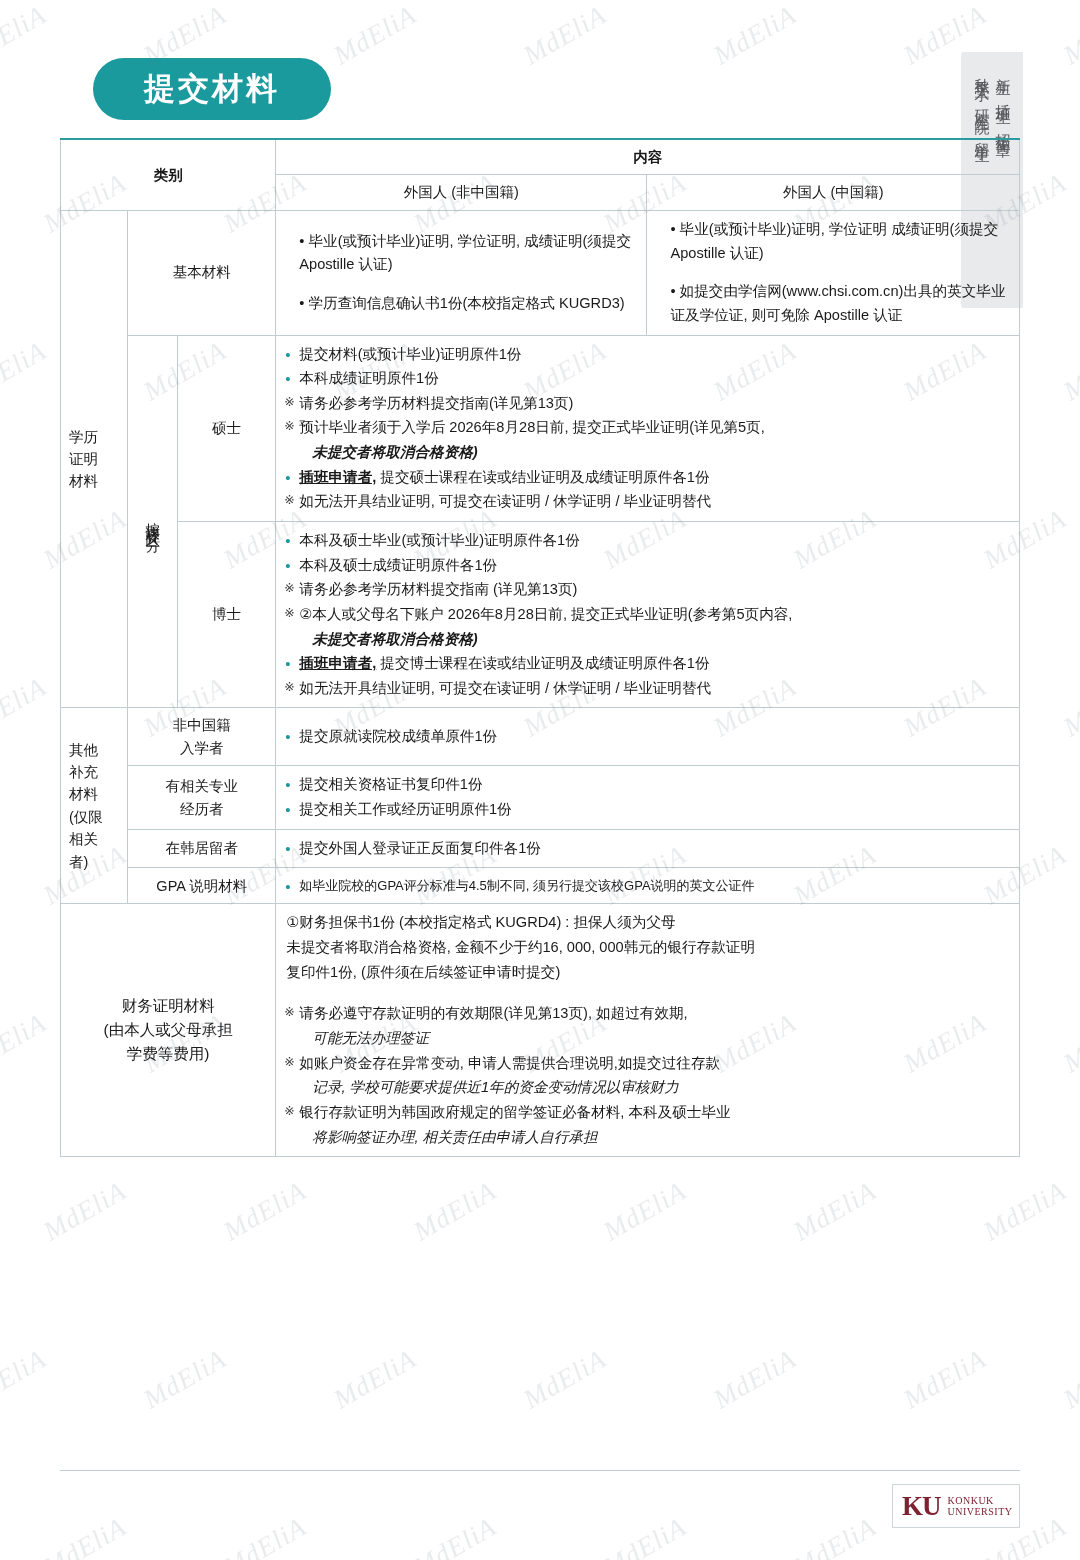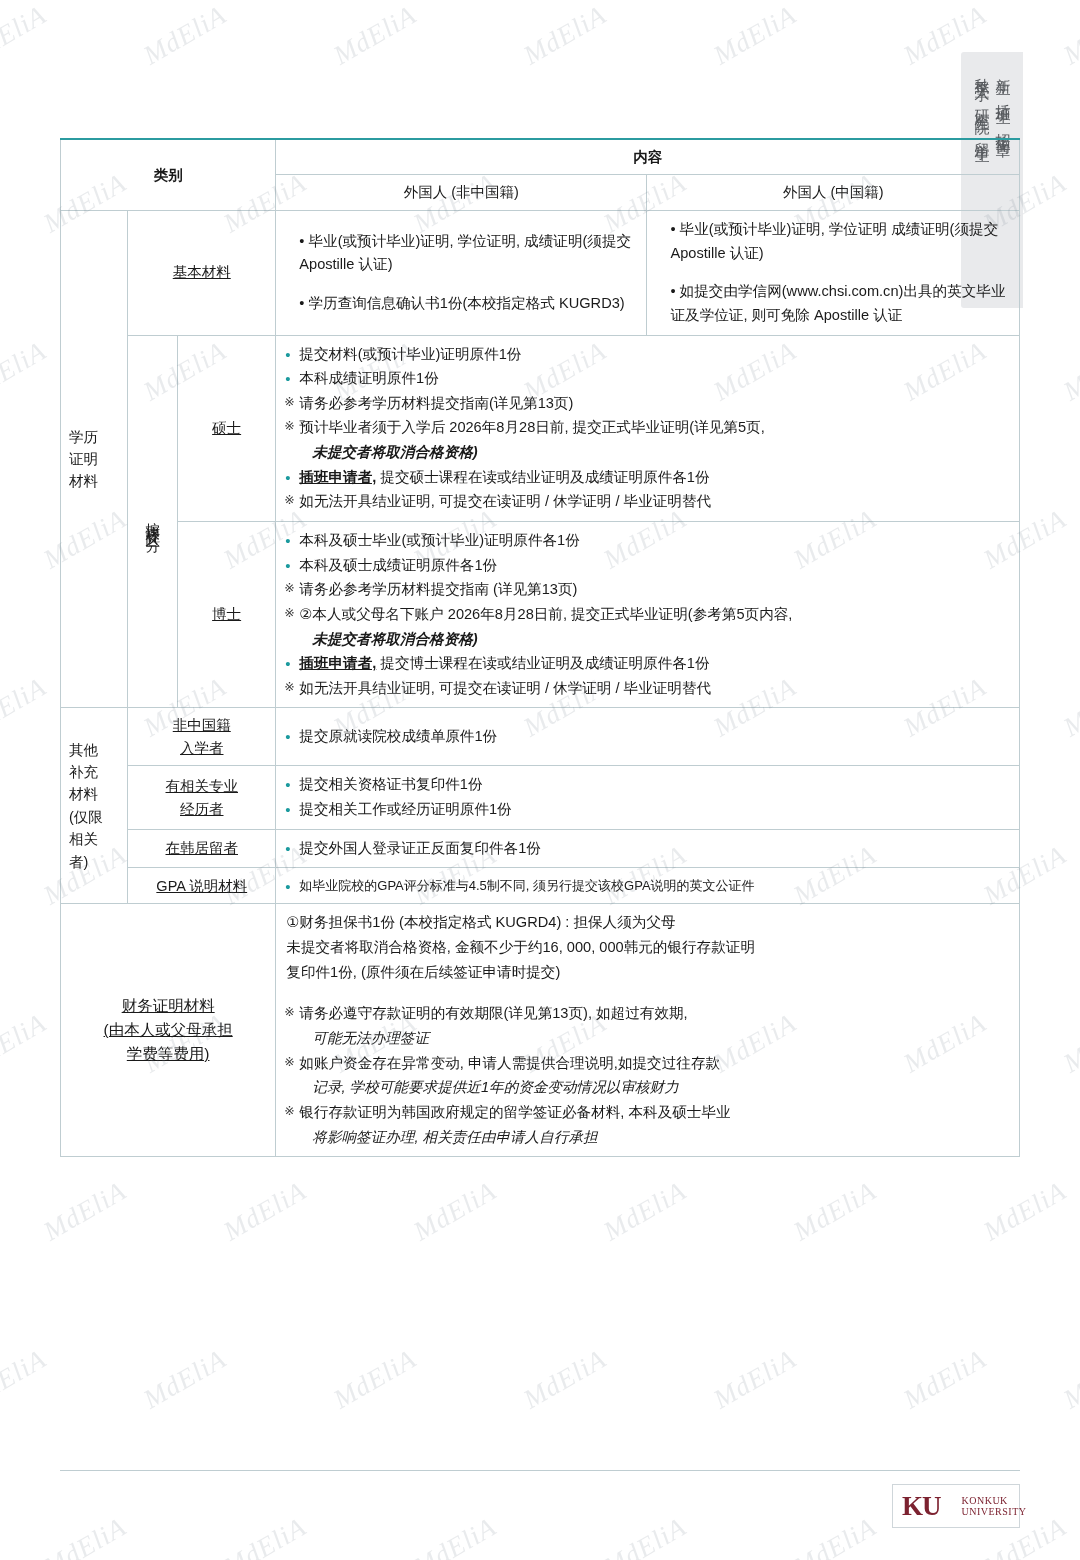--- a/index.html
+++ b/index.html
@@ -132,21 +132,20 @@
     font-size: 16px;
     width: 50px;
     line-height: 1.22;
     letter-spacing: 1px;
   }
   td.vlabel-mid {
     text-align: center;
     font-size: 16px;
     width: 100px;
     line-height: 1.5;
-    text-decoration: underline;
   }
   td.body {
     padding: 10px 12px 12px 12px;
   }
   td.body-c {
     padding: 10px 14px;
   }
 
   ul.lines {
     list-style: none;
@@ -204,21 +203,21 @@
   .logo {
     position: absolute;
     right: 0px;
     top: 1484px;
     width: 128px;
     height: 44px;
     border: 1px solid #cfd6da;
     background: #ffffff;
     display: flex;
     align-items: center;
-    gap: 21px;
+    gap: 7px;
     padding: 0 9px;
     z-index: 4;
   }
   .logo .ku {
     font-family: "Liberation Serif", serif;
     font-size: 27px;
     font-weight: bold;
     color: #7c2230;
     letter-spacing: -1px;
   }
@@ -309,20 +308,21 @@
     <div class="wm" style="left: 980px; top: 1532px;">MdEliA</div>
   </div>
 
 <div class="page">
 
   <div class="side-tab">
     <span>新生 插班生 招生简章</span>
     <span>秋季入学 研究生院 留学生</span>
   </div>
 
+  <div class="title-pill">提交材料</div>
 
   <table class="doc">
     <colgroup>
       <col style="width:68px">
       <col style="width:50px">
       <col style="width:86px">
       <col style="width:378px">
       <col style="width:378px">
     </colgroup>
     <tbody>

